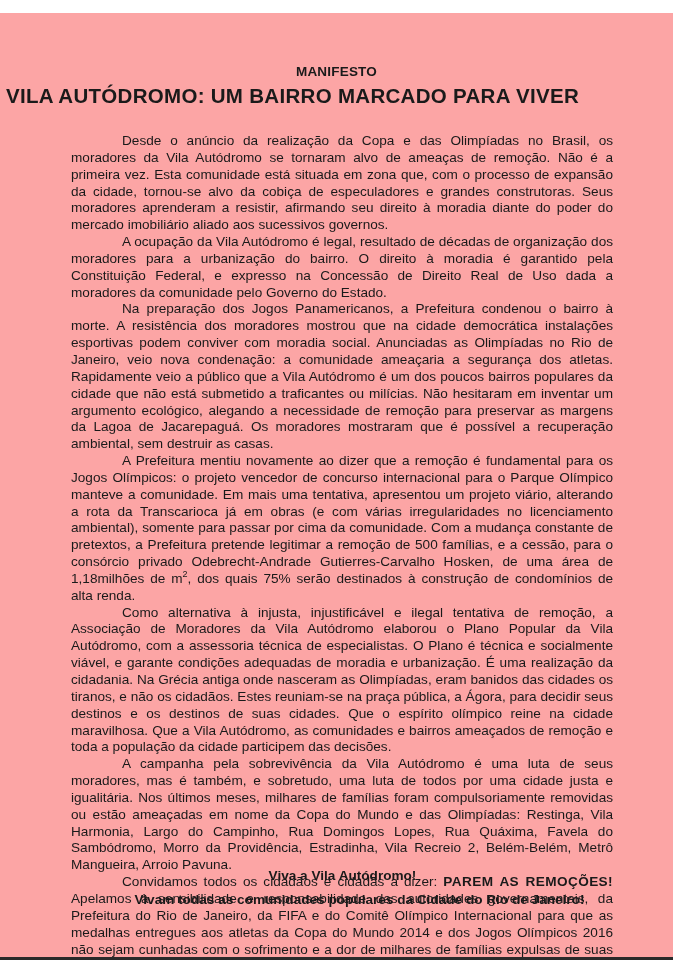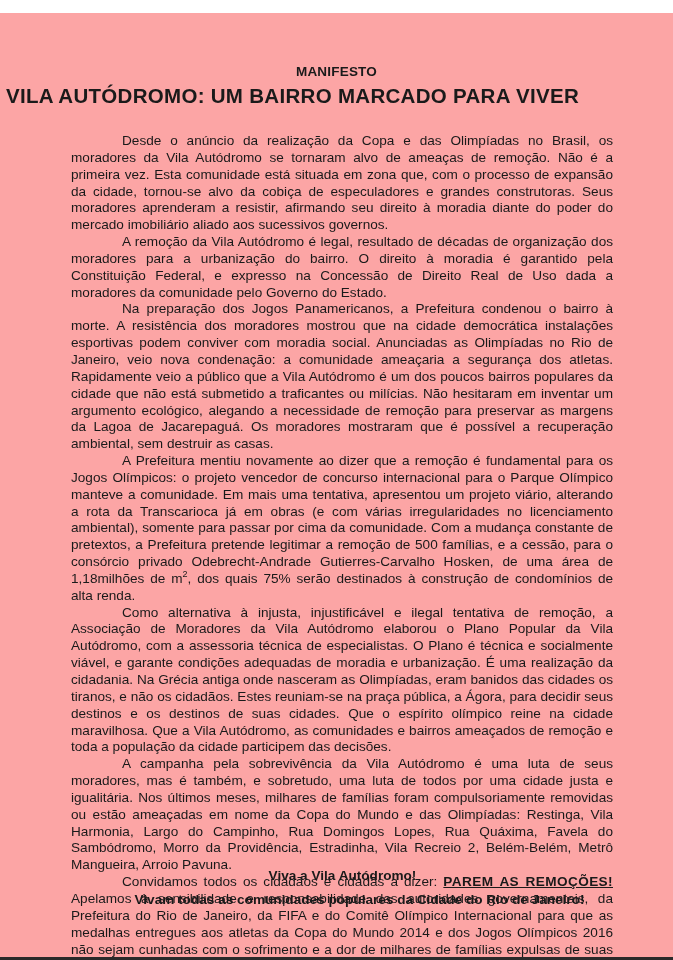--- a/index.html
+++ b/index.html
@@ -15,39 +15,39 @@
   }
   .title {
     position: absolute; top: 71px; left: 0; width: 585px; text-align: center;
     font-weight: bold; font-size: 20.5px; letter-spacing: 0.3px;
   }
   .body {
     position: absolute; top: 120px; left: 71px; width: 542px;
     font-size: 13.6px; line-height: 16.85px; text-align: justify;
   }
   .body p { margin: 0; text-indent: 51px; }
-  .strong { font-weight: bold; letter-spacing: 0.4px; text-decoration: underline; }
+  .strong { font-weight: bold; letter-spacing: 0.4px; }
   .closing {
     position: absolute; left: 0; width: 673px; text-align: center;
     font-weight: bold; font-size: 13.6px;
   }
   .closing.one { top: 855px; left: 6px; }
   .closing.two { top: 879px; left: 23px; }
   sup { font-size: 9px; line-height: 0; }
 </style>
 </head>
 <body>
 
 <div class="page">
   <div class="kicker">MANIFESTO</div>
   <div class="title">VILA AUTÓDROMO: UM BAIRRO MARCADO PARA VIVER</div>
 
   <div class="body">
     <p>Desde o anúncio da realização da Copa e das Olimpíadas no Brasil, os moradores da Vila Autódromo se tornaram alvo de ameaças de remoção. Não é a primeira vez. Esta comunidade está situada em zona que, com o processo de expansão da cidade, tornou-se alvo da cobiça de especuladores e grandes construtoras. Seus moradores aprenderam a resistir, afirmando seu direito à moradia diante do poder do mercado imobiliário aliado aos sucessivos governos.</p>
-    <p>A remoção da Vila Autódromo é legal, resultado de décadas de organização dos moradores para a urbanização do bairro. O direito à moradia é garantido pela Constituição Federal, e expresso na Concessão de Direito Real de Uso dada a moradores da comunidade pelo Governo do Estado.</p>
+    <p>A ocupação da Vila Autódromo é legal, resultado de décadas de organização dos moradores para a urbanização do bairro. O direito à moradia é garantido pela Constituição Federal, e expresso na Concessão de Direito Real de Uso dada a moradores da comunidade pelo Governo do Estado.</p>
     <p>Na preparação dos Jogos Panamericanos, a Prefeitura condenou o bairro à morte. A resistência dos moradores mostrou que na cidade democrática instalações esportivas podem conviver com moradia social. Anunciadas as Olimpíadas no Rio de Janeiro, veio nova condenação: a comunidade ameaçaria a segurança dos atletas. Rapidamente veio a público que a Vila Autódromo é um dos poucos bairros populares da cidade que não está submetido a traficantes ou milícias. Não hesitaram em inventar um argumento ecológico, alegando a necessidade de remoção para preservar as margens da Lagoa de Jacarepaguá. Os moradores mostraram que é possível a recuperação ambiental, sem destruir as casas.</p>
     <p><span>A Prefeitura mentiu novamente ao dizer que a remoção é fundamental para os Jogos Olímpicos: o projeto vencedor de concurso internacional para o Parque Olímpico manteve a comunidade. Em mais uma tentativa, apresentou um projeto viário, alterando a rota da Transcarioca já em obras (e com  várias irregularidades no licenciamento ambiental), somente para passar por cima da comunidade. Com a  mudança constante de  pretextos, a Prefeitura pretende legitimar a remoção  de 500 famílias, e a cessão, para o consórcio privado  Odebrecht-Andrade Gutierres-Carvalho Hosken,  de uma área  de 1,18milhões de m</span><sup>2</sup><span>, dos quais 75% serão destinados à construção de condomínios de alta renda.</span></p>
     <p>Como alternativa à injusta, injustificável e ilegal tentativa de remoção, a Associação de Moradores da Vila Autódromo elaborou o Plano Popular da Vila Autódromo, com a assessoria técnica de especialistas.  O Plano é técnica e socialmente viável, e garante condições adequadas de moradia e urbanização. É uma realização da cidadania. Na Grécia antiga onde nasceram as Olimpíadas, eram banidos das cidades os tiranos, e não os cidadãos. Estes reuniam-se na praça pública, a Ágora, para decidir seus destinos e os destinos de suas cidades. Que o espírito olímpico reine na cidade maravilhosa. Que a Vila Autódromo, as comunidades e bairros ameaçados de remoção e toda a população da cidade participem das decisões.</p>
     <p>A campanha pela sobrevivência da Vila Autódromo é uma luta de seus moradores, mas é também, e sobretudo, uma luta de todos por uma cidade justa e igualitária. Nos últimos meses, milhares de famílias foram compulsoriamente removidas ou estão ameaçadas em nome  da Copa do Mundo e das Olimpíadas: Restinga,  Vila Harmonia, Largo  do Campinho,  Rua Domingos Lopes, Rua Quáxima, Favela do Sambódromo, Morro da Providência, Estradinha, Vila Recreio 2, Belém-Belém, Metrô Mangueira, Arroio Pavuna.</p>
     <p><span>Convidamos todos os cidadãos e cidadãs a dizer: </span><span class="strong">PAREM AS REMOÇÕES!</span><span> Apelamos à sensibilidade e responsabilidade das autoridades governamentais, da Prefeitura do Rio de Janeiro, da FIFA e do Comitê Olímpico Internacional para que as medalhas entregues aos atletas da Copa do Mundo 2014 e dos Jogos Olímpicos 2016 não sejam cunhadas com o sofrimento e a dor de milhares de famílias expulsas de suas casas e de suas vidas.</span></p>
   </div>
 
   <div class="closing one">Viva a Vila Autódromo!</div>
   <div class="closing two">Vivam todas as comunidades populares da Cidade do Rio de Janeiro!</div>
 </div>

